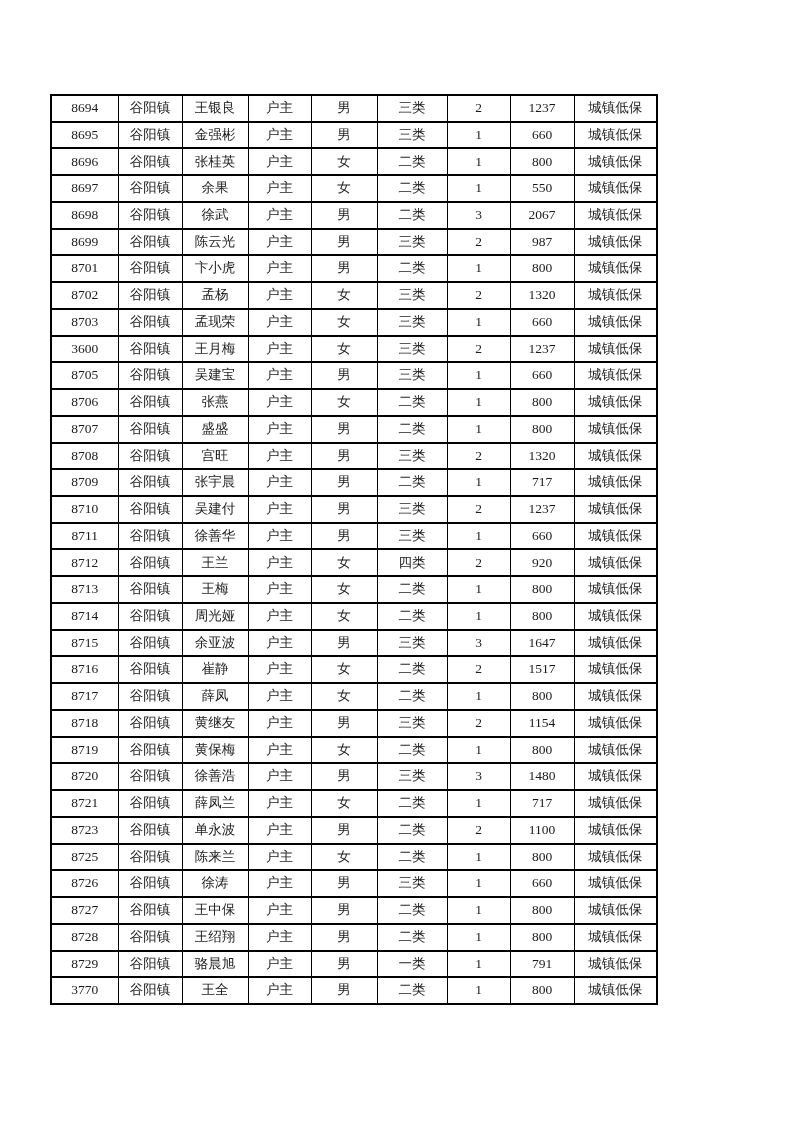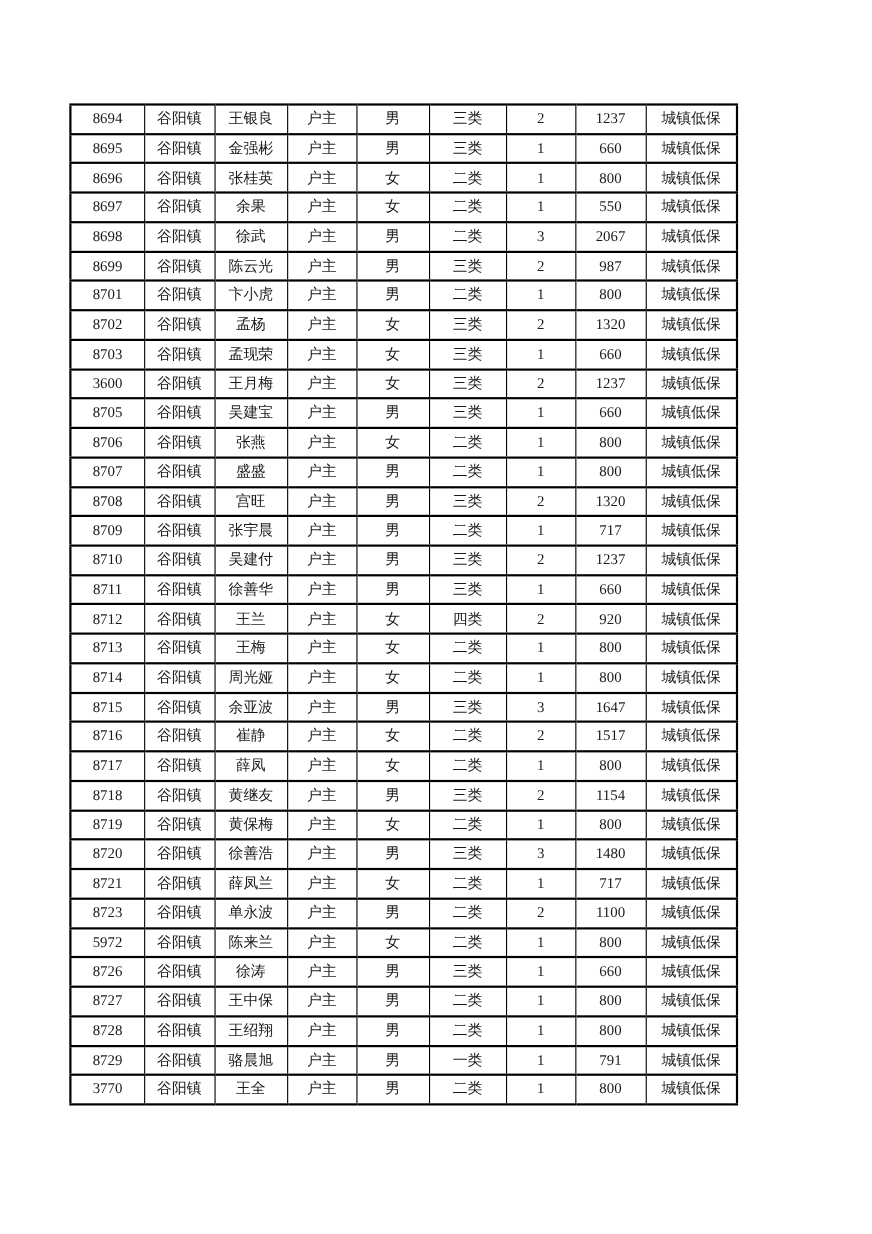--- a/index.html
+++ b/index.html
@@ -9,21 +9,21 @@
   }
   .sheet {
     position: relative;
     width: 793px;
     height: 1122px;
     background: #ffffff;
     overflow: hidden;
   }
   table.roster {
     position: absolute;
-    left: 63px;
+    left: 50px;
     top: 94px;
     width: 606px;
     height: 911px;
     border-collapse: collapse;
     table-layout: fixed;
     font-family: "Liberation Serif", "DejaVu Serif", serif;
     font-size: 13.5px;
     color: #1a1a1a;
     border: 2px solid #000000;
   }
@@ -391,21 +391,21 @@
     <td>户主</td>
     <td>男</td>
     <td>二类</td>
     <td>2</td>
     <td>1100</td>
     <td>城镇低保</td>
   </tr>
 
 
   <tr>
-    <td>5972</td>
+    <td>8725</td>
     <td>谷阳镇</td>
     <td>陈来兰</td>
     <td>户主</td>
     <td>女</td>
     <td>二类</td>
     <td>1</td>
     <td>800</td>
     <td>城镇低保</td>
   </tr>
 

